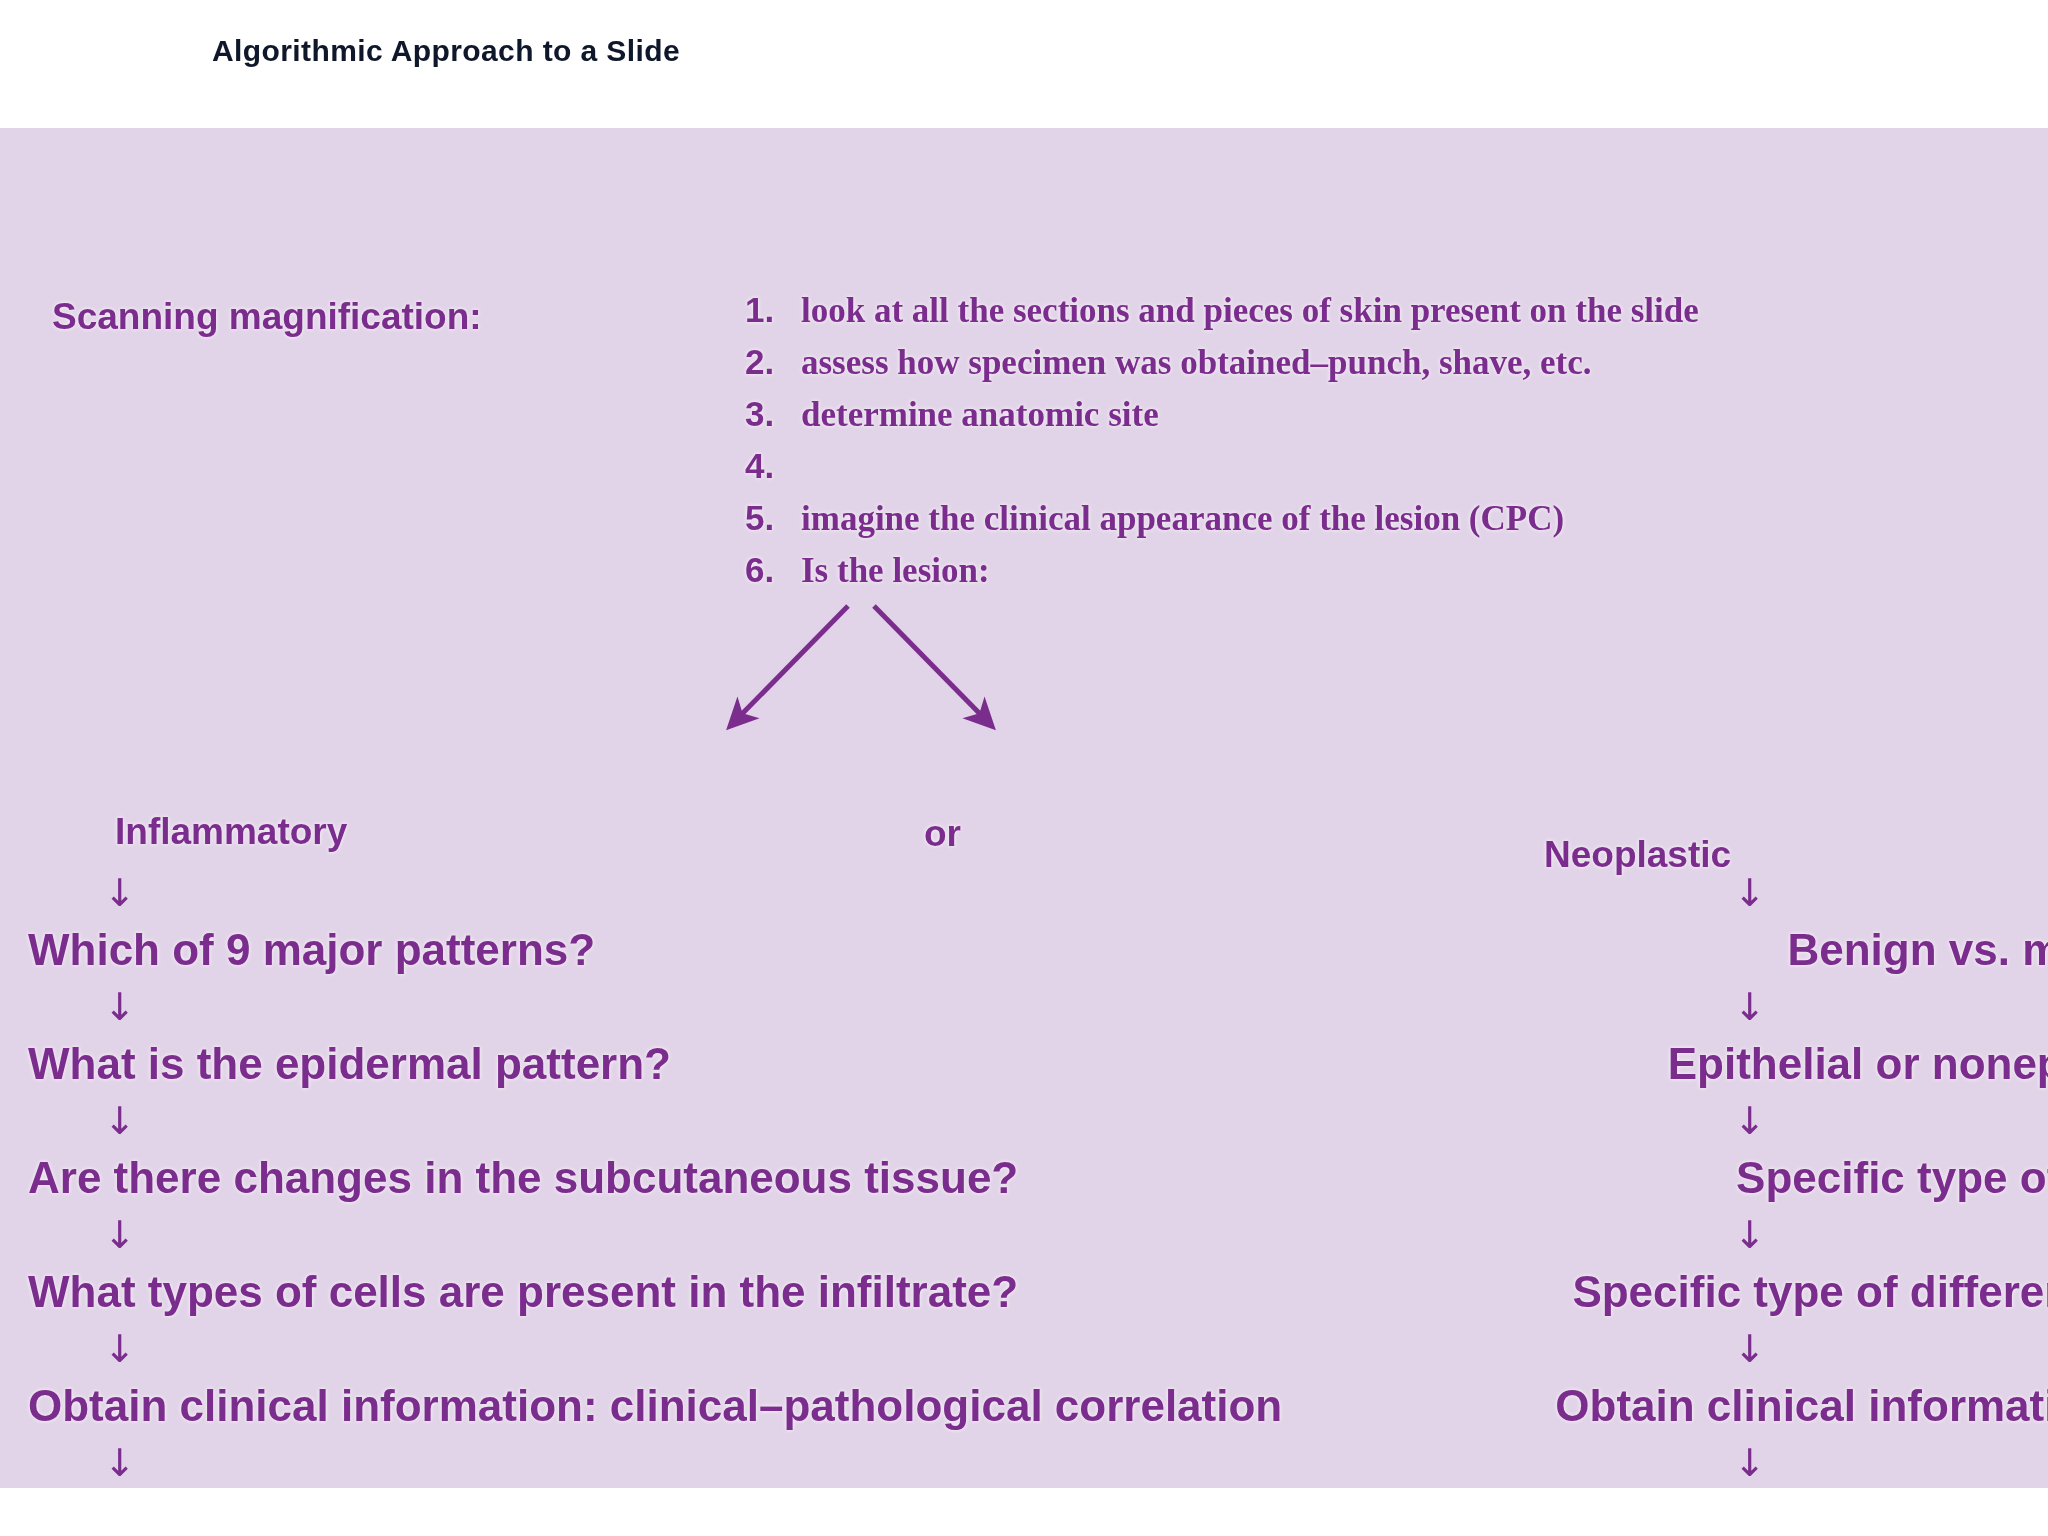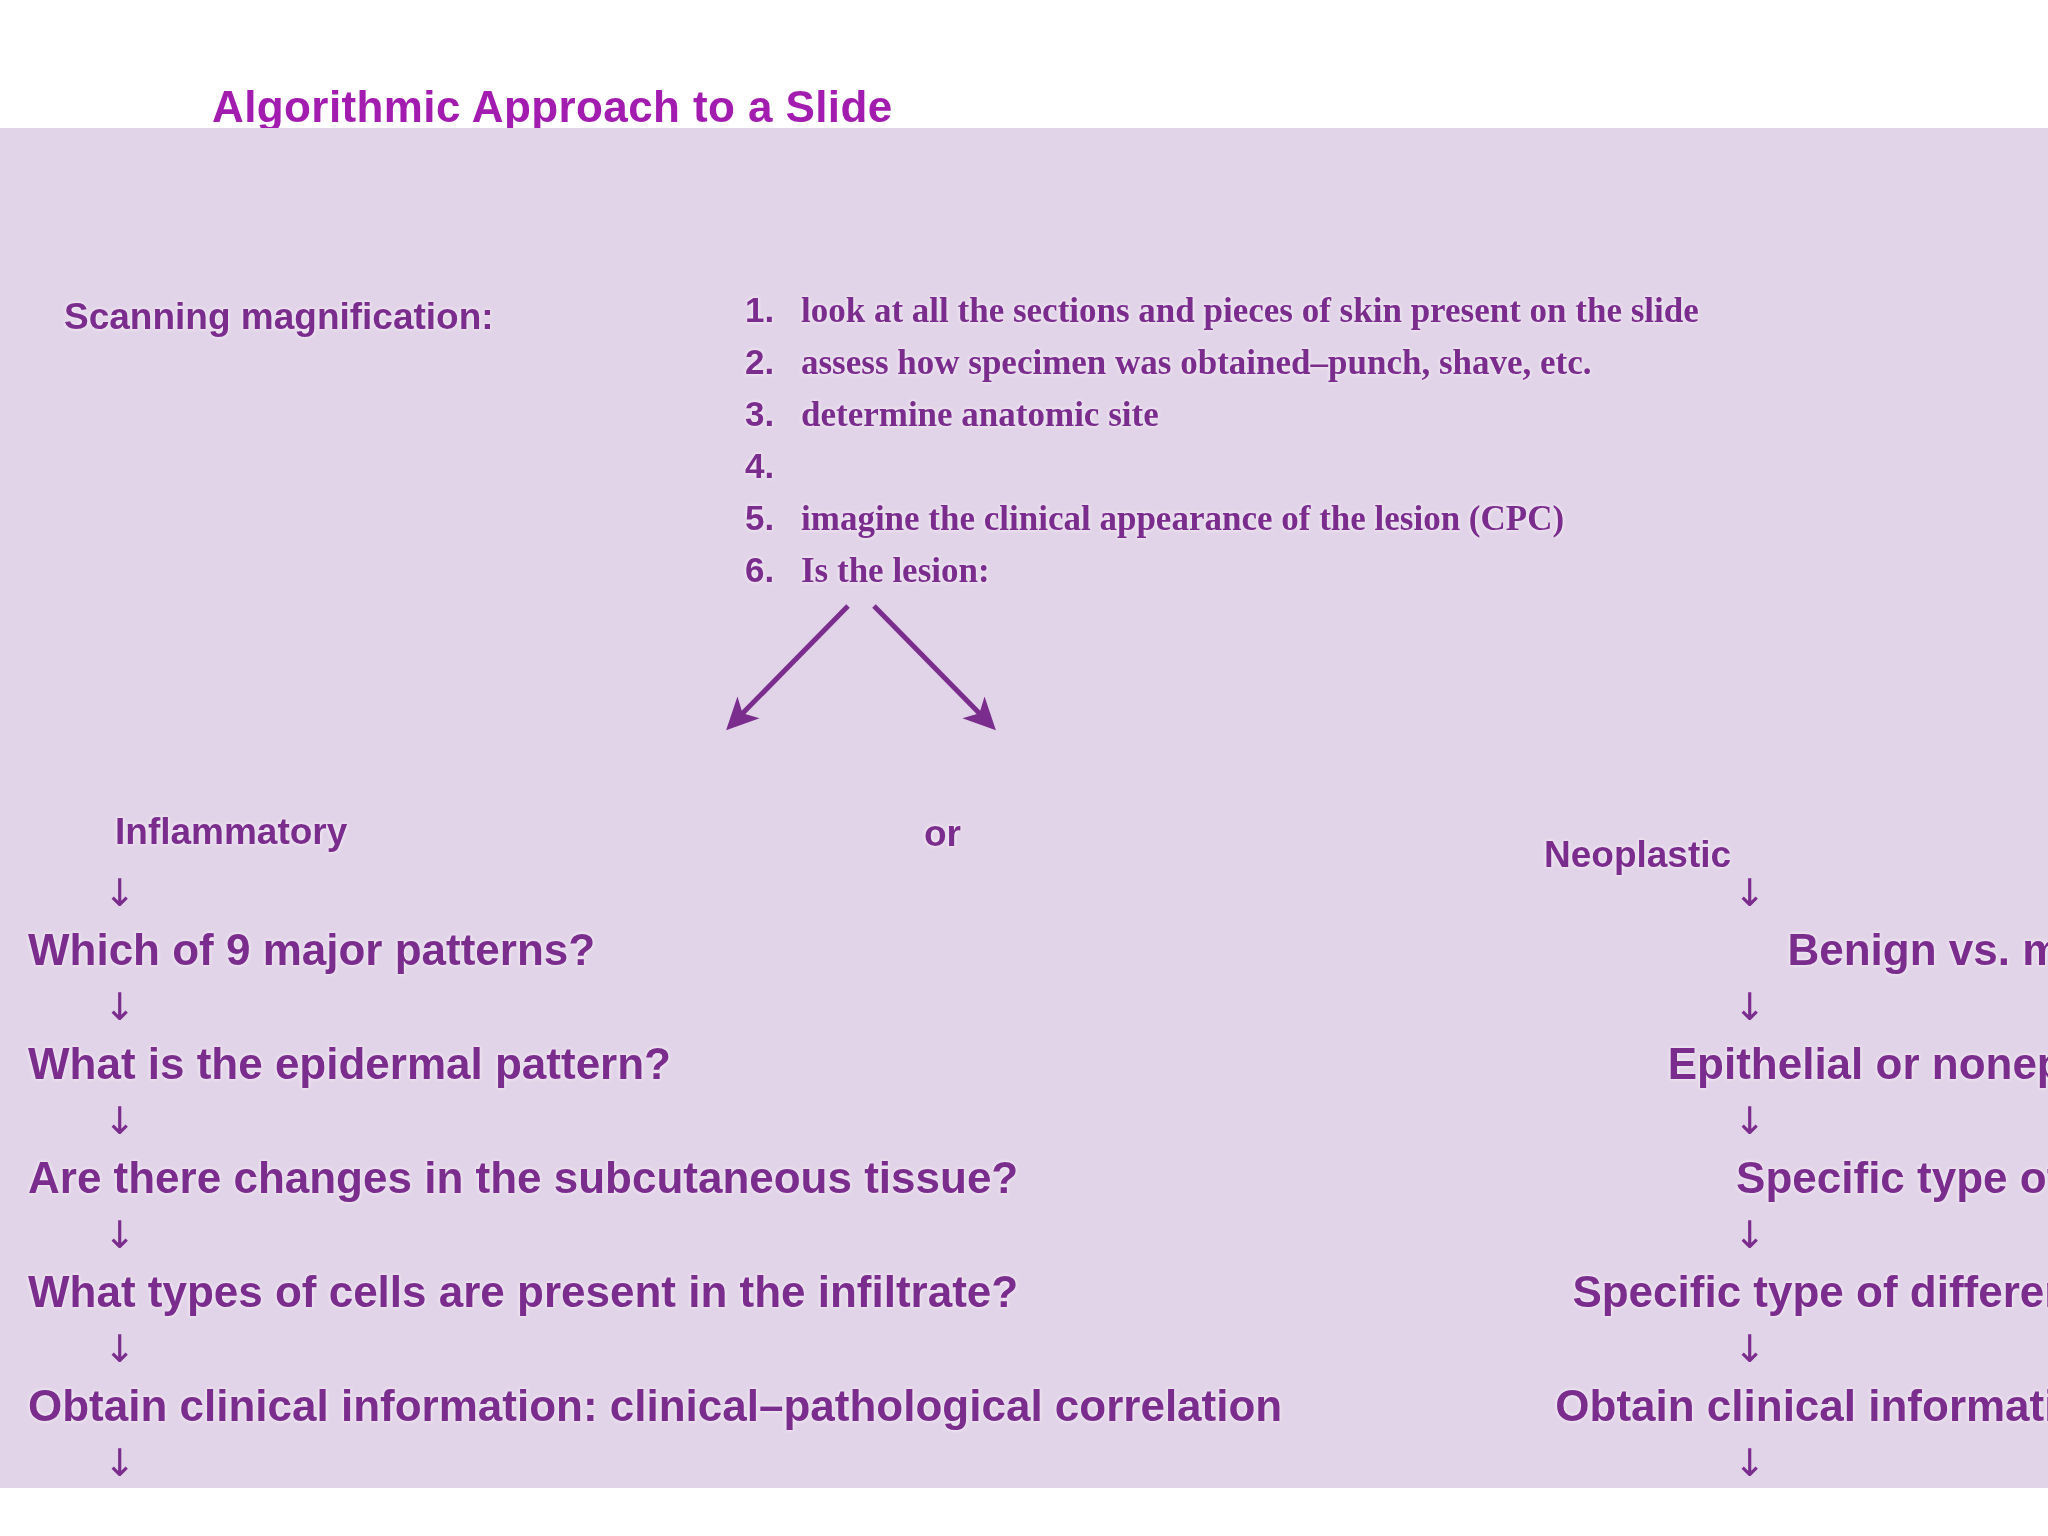--- a/index.html
+++ b/index.html
@@ -25,26 +25,25 @@
     position: absolute;
     left: 0; top: 0;
     width: 2048px;
     height: 128px;
     background: #ffffff;
   }
   #page-title {
     position: absolute;
     left: 212px;
     top: 34px;
-    font-size: 44px;
+    font-size: 30px;
     font-weight: bold;
-    color: #a21caf;
+    color: #0f172a;
     letter-spacing: 0.4px;
     white-space: nowrap;
-    margin-top: 48px;
   }
 
   
   #panel {
     position: absolute;
     left: 0;
     top: 128px;
     width: 2048px;
     height: 1360px;
     background: #e2d4e8;
@@ -61,21 +60,21 @@
   
   .v-text {
     color: #7b2d8e;
     font-weight: bold;
     white-space: nowrap;
     text-shadow: 0 0 4px rgba(255,255,255,0.85);
   }
 
   #scanning-label {
     position: absolute;
-    left: 64px;
+    left: 52px;
     top: 168px;
     font-size: 37px;
   }
 
   
   #numbered-list {
     position: absolute;
     left: 745px;
     top: 162px;
   }

